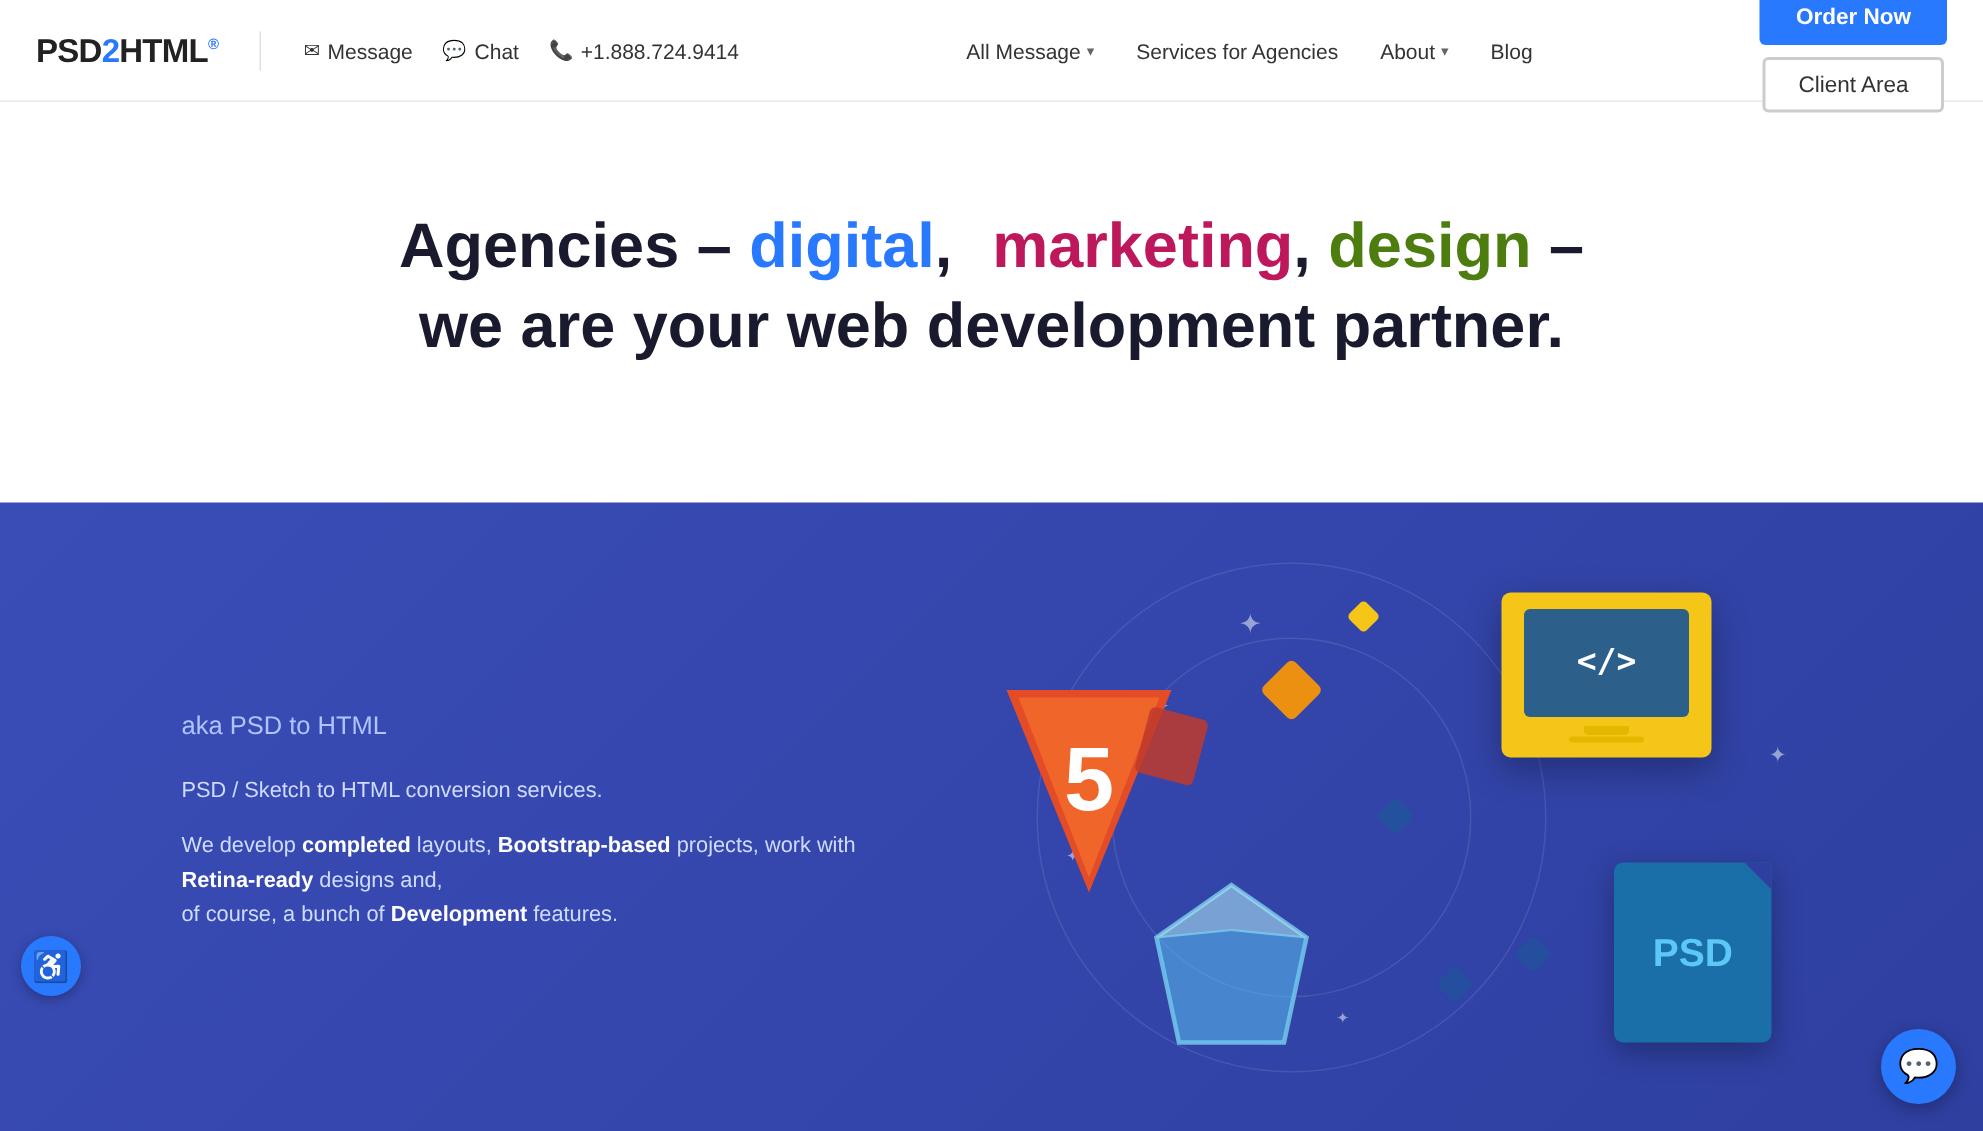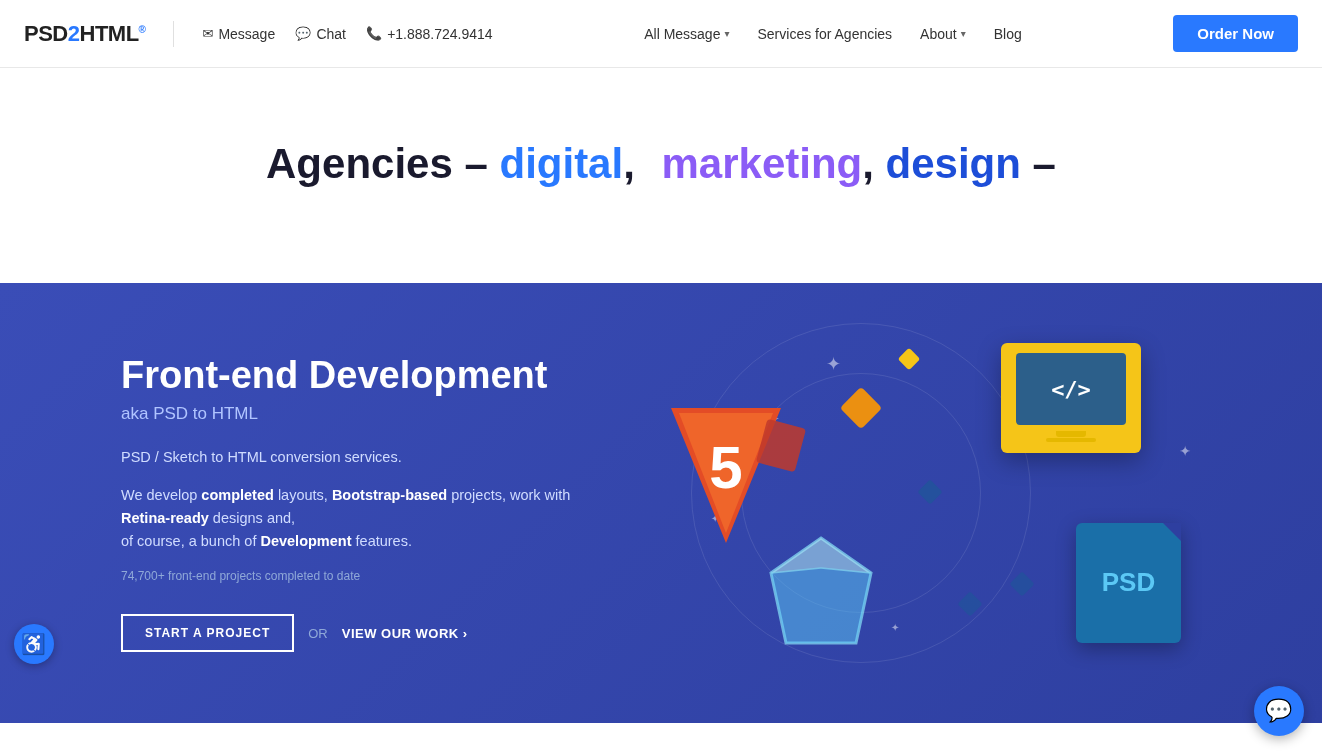--- a/index.html
+++ b/index.html
@@ -95,22 +95,22 @@
       padding: 70px 20px 60px;
     }
     .hero h1 {
       font-size: 42px;
       font-weight: 800;
       color: #1a1a2e;
       line-height: 1.25;
       margin-bottom: 32px;
     }
     .hero h1 .blue { color: #2979ff; }
-    .hero h1 .green { color: #8b5cf6; margin-left: 15px; }
-    .hero h1 .orange { color: #1d4ed8; }
+    .hero h1 .green { color: #be185d; margin-left: 15px; }
+    .hero h1 .orange { color: #4d7c0f; }
     .btn-chat-now {
       background: #2979ff;
       color: #fff;
       border: none;
       padding: 16px 48px;
       border-radius: 4px;
       font-size: 13px;
       font-weight: 700;
       letter-spacing: 1.5px;
       cursor: pointer;
@@ -405,48 +405,43 @@
       <span>About</span>
       <span class="chevron">▾</span>
     </div>
     <div class="nav-item">
       <span>Blog</span>
     </div>
   </nav>
 
   <div class="header-buttons">
     <button class="btn-order">Order Now</button>
+    <button class="btn-client">Client Area</button>
   </div>
 </header>
 
 <section class="hero">
   <h1>
     <span>
       <span>Agencies – </span><span class="blue">digital</span><span>,</span> <span class="green">marketing</span><span>,</span> <span class="orange">design</span> –
     </span>
     <br>
+    <span>we are your web development partner.</span>
   </h1>
 </section>
 
 <section class="blue-section">
   <div class="blue-section-inner">
     <div class="blue-content">
-      <h2>Front-end Development</h2>
       <h3>aka PSD to HTML</h3>
       <p>PSD / Sketch to HTML conversion services.</p>
       <p>
         We develop <strong>completed</strong> layouts, <strong>Bootstrap-based</strong> projects, work with <strong>Retina-ready</strong> designs and,<br>
         of course, a bunch of <strong>Development</strong> features.
       </p>
-      <p class="stat">74,700+ front-end projects completed to date</p>
-      <div class="blue-actions">
-        <button class="btn-start">START A PROJECT</button>
-        <span class="or-text">OR</span>
-        <span class="view-work">VIEW OUR WORK ›</span>
-      </div>
     </div>
 
     <div class="blue-illustration">
 
       <div class="circle-bg circle-1"></div>
       <div class="circle-bg circle-2"></div>
 
       <span class="sparkle" style="top:10px; left:185px; font-size:18px;">✦</span>
       <span class="sparkle" style="top:70px; left:130px; font-size:10px;">✦</span>
       <span class="sparkle" style="top:170px; left:70px; font-size:10px;">✦</span>

